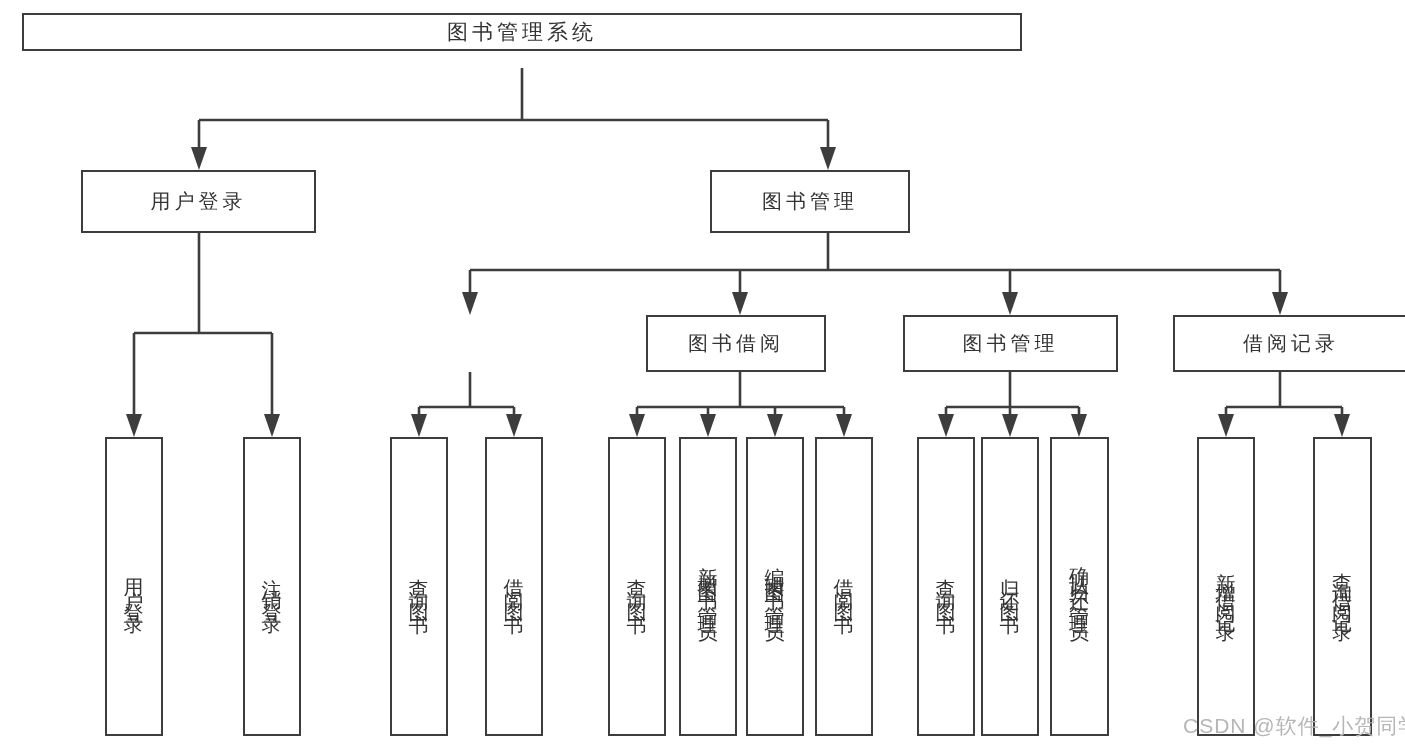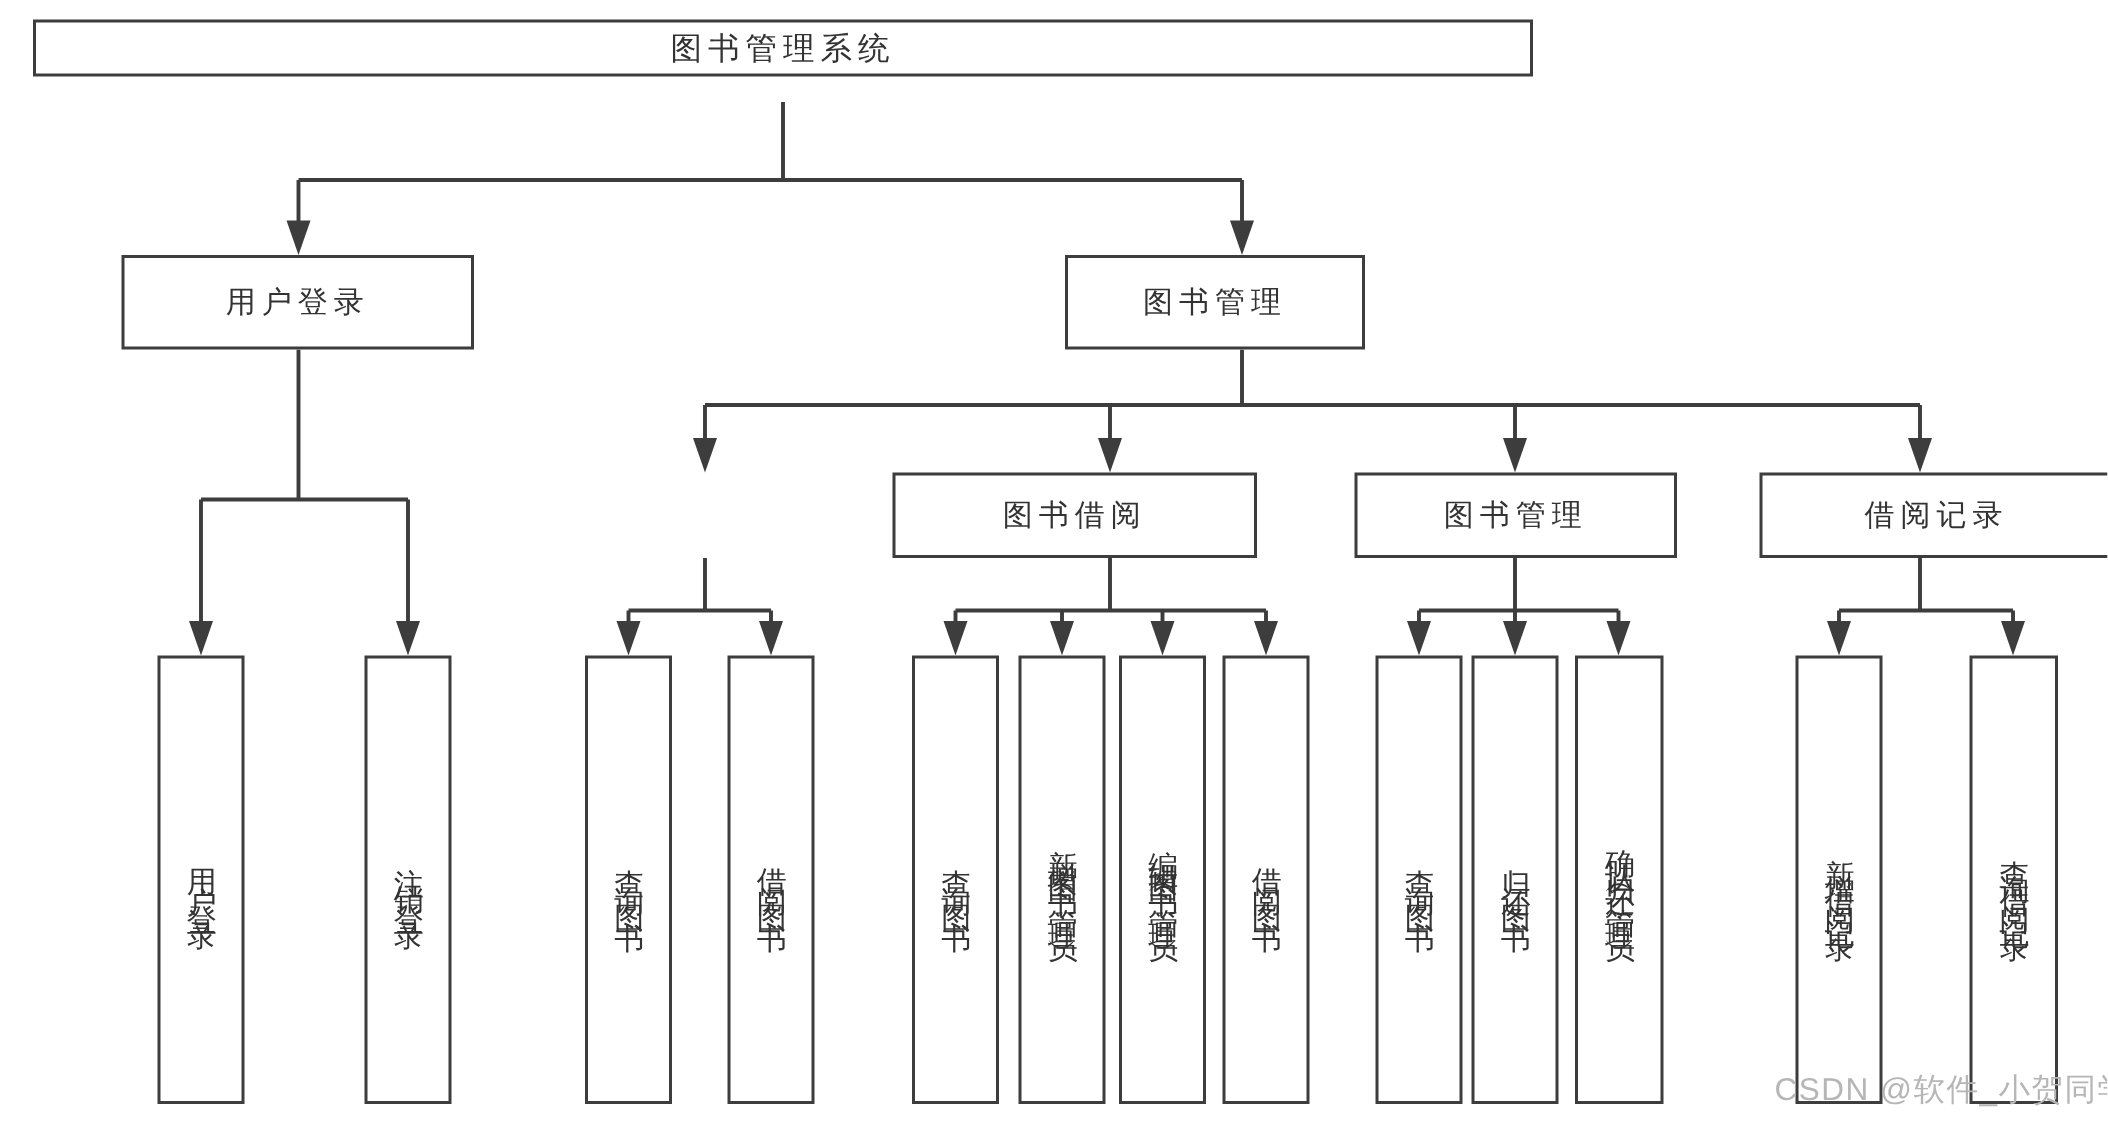--- a/index.html
+++ b/index.html
@@ -96,21 +96,21 @@
       <polygon points="1218,414 1234,414 1226,437"></polygon>
       <polygon points="1334,414 1350,414 1342,437"></polygon>
     </g>
   </svg>
 
   <div class="box hbox" style="left:22px; top:13px; width:1000px; height:38px; font-size:21px">图书管理系统</div>
 
   <div class="box hbox" style="left:81px; top:170px; width:235px; height:63px">用户登录</div>
   <div class="box hbox" style="left:710px; top:170px; width:200px; height:63px">图书管理</div>
 
-  <div class="box hbox" style="left:595px; top:315px; width:243px; height:57px">图书借阅</div>
+  <div class="box hbox" style="left:646px; top:315px; width:180px; height:57px">图书借阅</div>
   <div class="box hbox" style="left:903px; top:315px; width:215px; height:57px">图书管理</div>
   <div class="box hbox" style="left:1173px; top:315px; width:236px; height:57px">借阅记录</div>
 
   <div class="box vbox" style="left:105px; top:437px; width:58px; height:299px">用户登录</div>
   <div class="box vbox" style="left:243px; top:437px; width:58px; height:299px">注销登录</div>
 
   <div class="box vbox" style="left:390px; top:437px; width:58px; height:299px">查询图书</div>
   <div class="box vbox" style="left:485px; top:437px; width:58px; height:299px">借阅图书</div>
 
   <div class="box vbox" style="left:608px; top:437px; width:58px; height:299px">查询图书</div>

